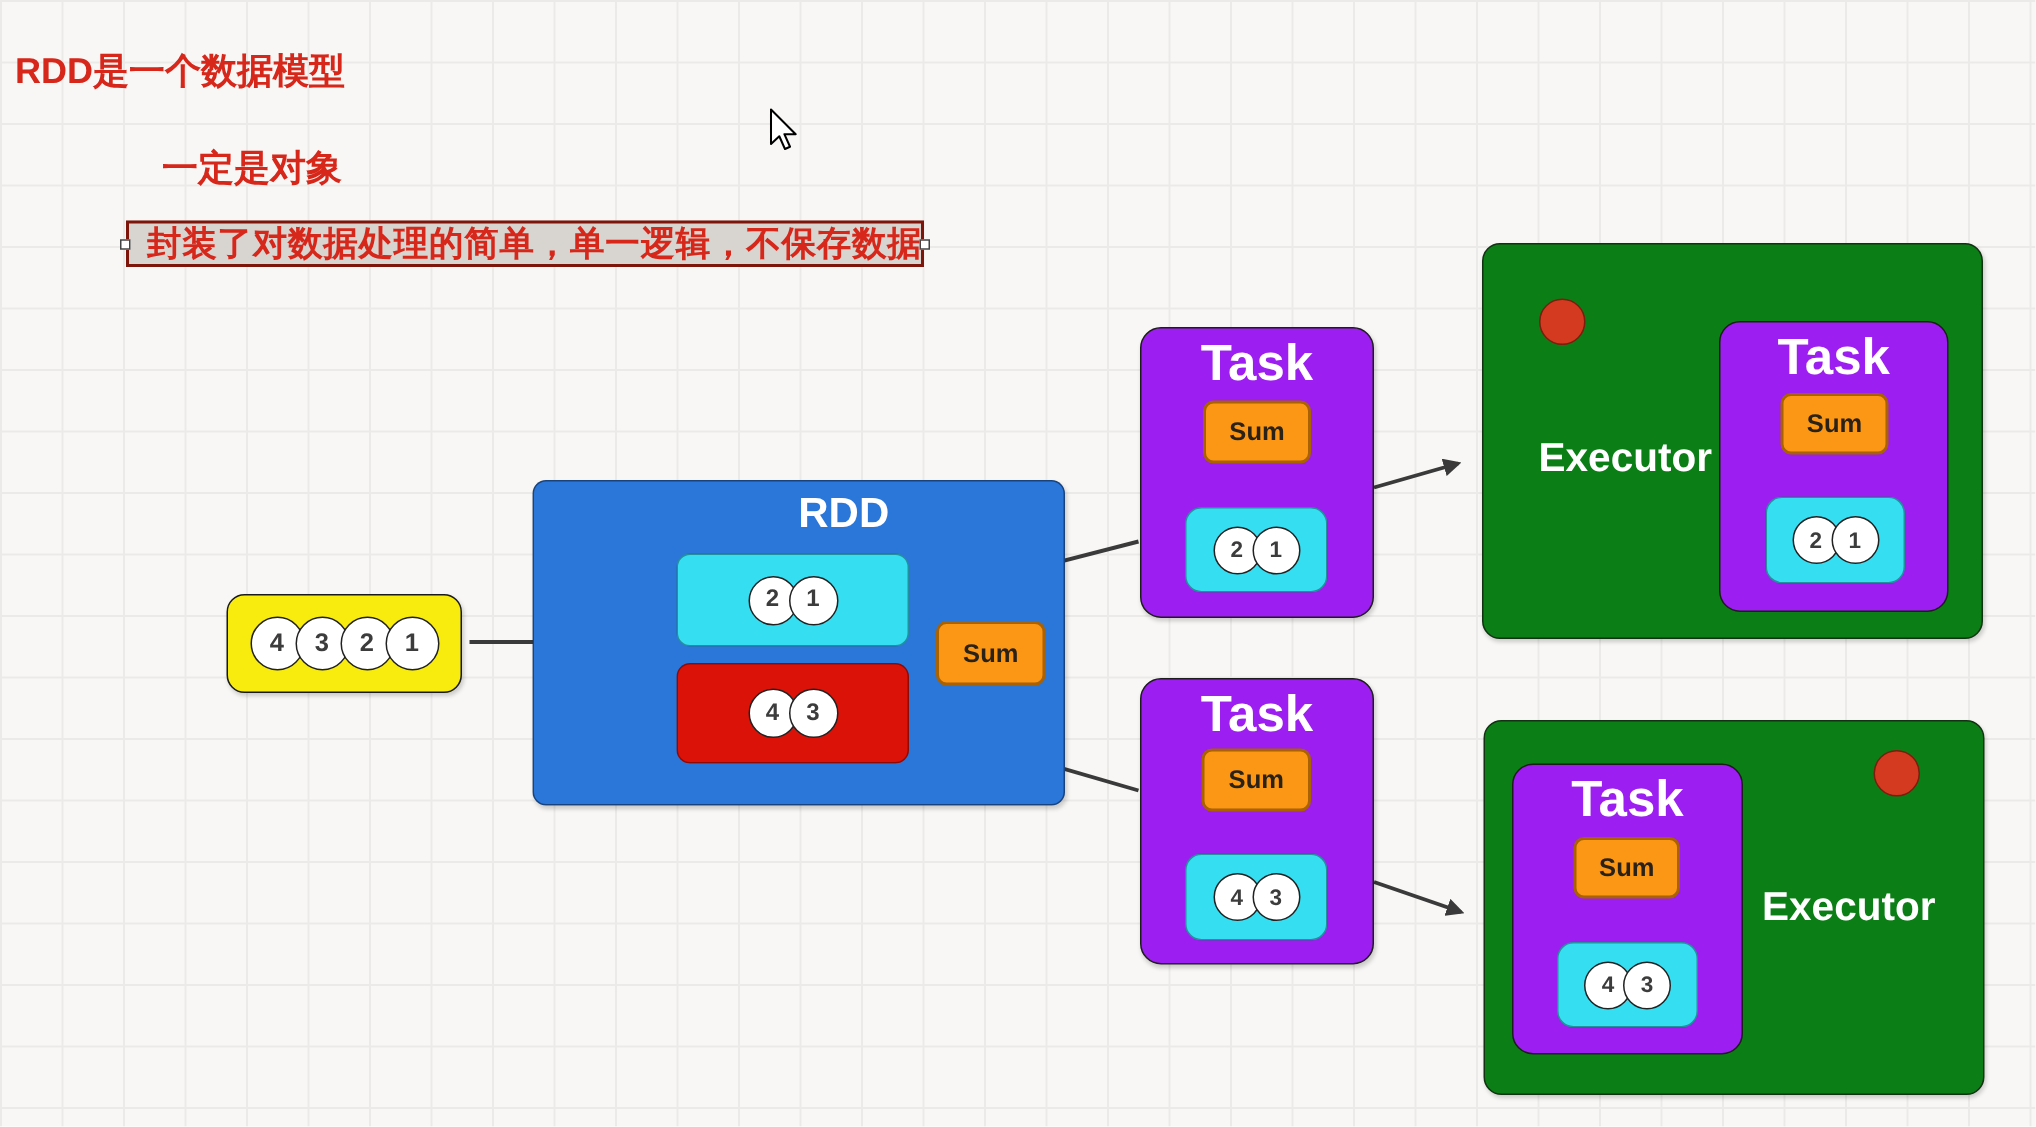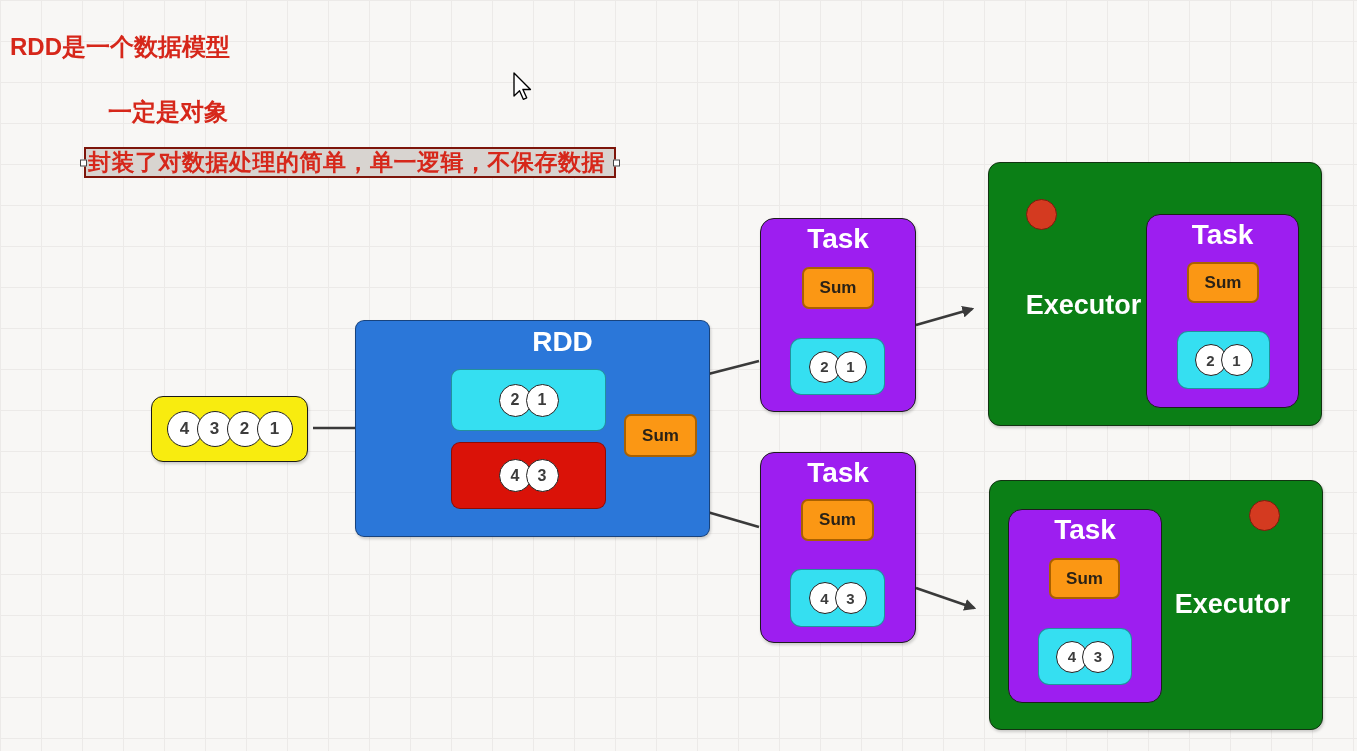--- a/index.html
+++ b/index.html
@@ -15,21 +15,21 @@
     background-size:41px 41px;
   }
 
   .note { position:absolute; color:#d6271a; font-weight:bold; white-space:nowrap; }
 
   .note-selected {
     position:absolute; left:84px; top:147px; width:532px; height:31px;
     background:#d8d4d0; border:2px solid #7d150a;
     display:flex; align-items:center; overflow:visible;
   }
-  .note-selected .txt { color:#d6271a; font-weight:bold; font-size:23px; white-space:nowrap; padding-left:2px; letter-spacing:0.5px; }
+  .note-selected .txt { color:#d6271a; font-weight:bold; font-size:23px; white-space:nowrap; padding-left:12px; letter-spacing:0.5px; }
   .handle {
     position:absolute; width:7px; height:7px; background:#fff; border:1px solid #444;
     top:50%; transform:translateY(-50%);
   }
   .handle.left  { left:-6px; }
   .handle.right { right:-6px; }
 
   .shape { position:absolute; box-shadow:1px 2px 3px rgba(0,0,0,0.18); }
 
   .source-box {
@@ -67,21 +67,21 @@
 
   .sum-btn {
     position:absolute; background:#fb9714; border:2px solid #aa6100; border-radius:7px;
     display:flex; align-items:center; justify-content:center;
     color:#2a2217; font-weight:bold; font-size:17px;
   }
 
   .task-box {
     background:#9d1ef0; border:1.5px solid #1d1d1d; border-radius:14px;
   }
-  .task-box .box-title { font-size:28px; top:4px; }
+  .task-box .box-title { font-size:34px; top:4px; }
 
   .executor-box {
     background:#0b7f16; border:1.5px solid #123312; border-radius:12px;
   }
   .executor-label {
     position:absolute; color:#ffffff; font-weight:bold; font-size:27px; text-align:center;
   }
   .status-dot {
     position:absolute; width:31px; height:31px; border-radius:50%;
     background:#d43a20; border:1.5px solid #7c1d0d;

